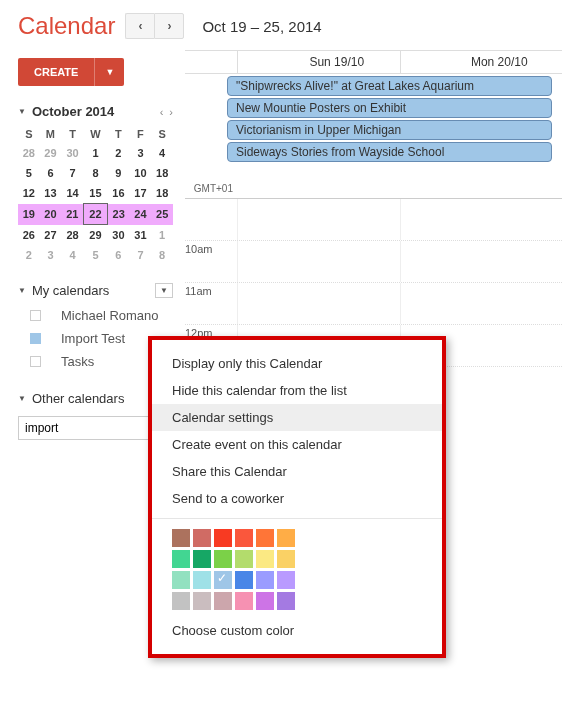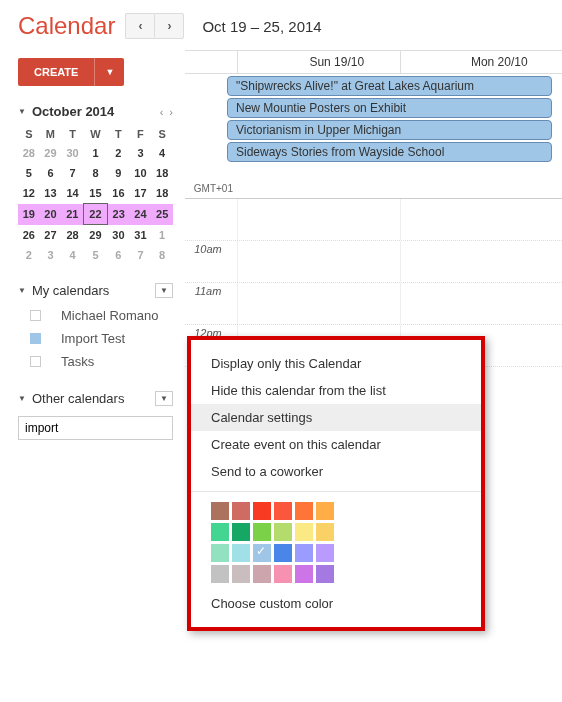--- a/index.html
+++ b/index.html
@@ -38,23 +38,23 @@
 .grid { flex: 1; position: relative; }
 .grid-head { display: flex; height: 24px; border-bottom: 1px solid #ddd; border-top: 1px solid #ddd; }
 .tz-col { width: 52px; flex-shrink: 0; }
 .day-col { flex: 1; text-align: center; font-size: 12px; padding-top: 4px; border-left: 1px solid #ddd; padding-left: 36px; }
 .allday { position: relative; padding-left: 52px; padding-top: 2px; border-bottom: 1px solid #ccc; }
 .event-chip { background: #9fc6e7; border: 1px solid #678cb3; border-radius: 4px; padding: 2px 8px; font-size: 12px; margin-bottom: 2px; position: relative; left: -10px; white-space: nowrap; overflow: hidden; }
 .event-chip::before { content: ""; position: absolute; left: -1px; top: -1px; bottom: -1px; width: 8px; background: #678cb3; border-radius: 4px 0 0 4px; clip-path: polygon(0 50%, 100% 0, 100% 100%); background: #9fc6e7; border-left: 1px solid #678cb3; }
 .tz-label { position: absolute; left: 0; top: 0; width: 52px; text-align: right; font-size: 10px; color: #666; padding-right: 4px; }
 .time-grid { position: relative; }
 .time-row { height: 42px; border-bottom: 1px dotted #ddd; display: flex; }
-.time-row .time-label { width: 52px; text-align: center; font-size: 11px; color: #555; padding-right: 6px; padding-top: 2px; font-style: italic; }
+.time-row .time-label { width: 52px; text-align: left; font-size: 11px; color: #555; padding-right: 6px; padding-top: 2px; }
 .time-row .slot { flex: 1; border-left: 1px solid #eee; }
-.context-menu { position: absolute; left: 148px; top: 336px; width: 298px; background: #fff; border: 4px solid #d40000; box-shadow: 3px 3px 8px rgba(0,0,0,.3); padding: 10px 0; margin-left: 39px; }
+.context-menu { position: absolute; left: 148px; top: 336px; width: 298px; background: #fff; border: 4px solid #d40000; box-shadow: 3px 3px 8px rgba(0,0,0,.3); padding: 10px 0; }
 .ctx-item { padding: 6px 20px; font-size: 13px; cursor: pointer; }
 .ctx-item.hover { background: #eee; }
 .ctx-sep { border-top: 1px solid #e5e5e5; margin: 6px 0; }
 .color-grid { padding: 4px 20px; }
 .color-row { display: flex; gap: 3px; margin-bottom: 3px; }
 .color-sw { width: 18px; height: 18px; cursor: pointer; position: relative; }
 .color-sw.sel::after { content: "✓"; color: #fff; position: absolute; left: 3px; top: 0; font-size: 12px; }
 </style>
 </head>
 <body>
@@ -220,20 +220,21 @@
       </div>
   </div>
 </div>
 
 <div class="context-menu">
   <div id="ctx-items">
       <div class="ctx-item">Display only this Calendar</div>
       <div class="ctx-item">Hide this calendar from the list</div>
       <div class="ctx-item hover">Calendar settings</div>
       <div class="ctx-item">Create event on this calendar</div>
+      <div class="ctx-item">Share this Calendar</div>
       <div class="ctx-item">Send to a coworker</div>
     </div>
   <div class="ctx-sep"></div>
   <div class="color-grid" id="color-grid">
       <div class="color-row">
         <div class="color-sw" style="background: rgb(172, 114, 94);"></div>
         <div class="color-sw" style="background: rgb(208, 107, 100);"></div>
         <div class="color-sw" style="background: rgb(248, 58, 34);"></div>
         <div class="color-sw" style="background: rgb(250, 87, 60);"></div>
         <div class="color-sw" style="background: rgb(255, 117, 55);"></div>

